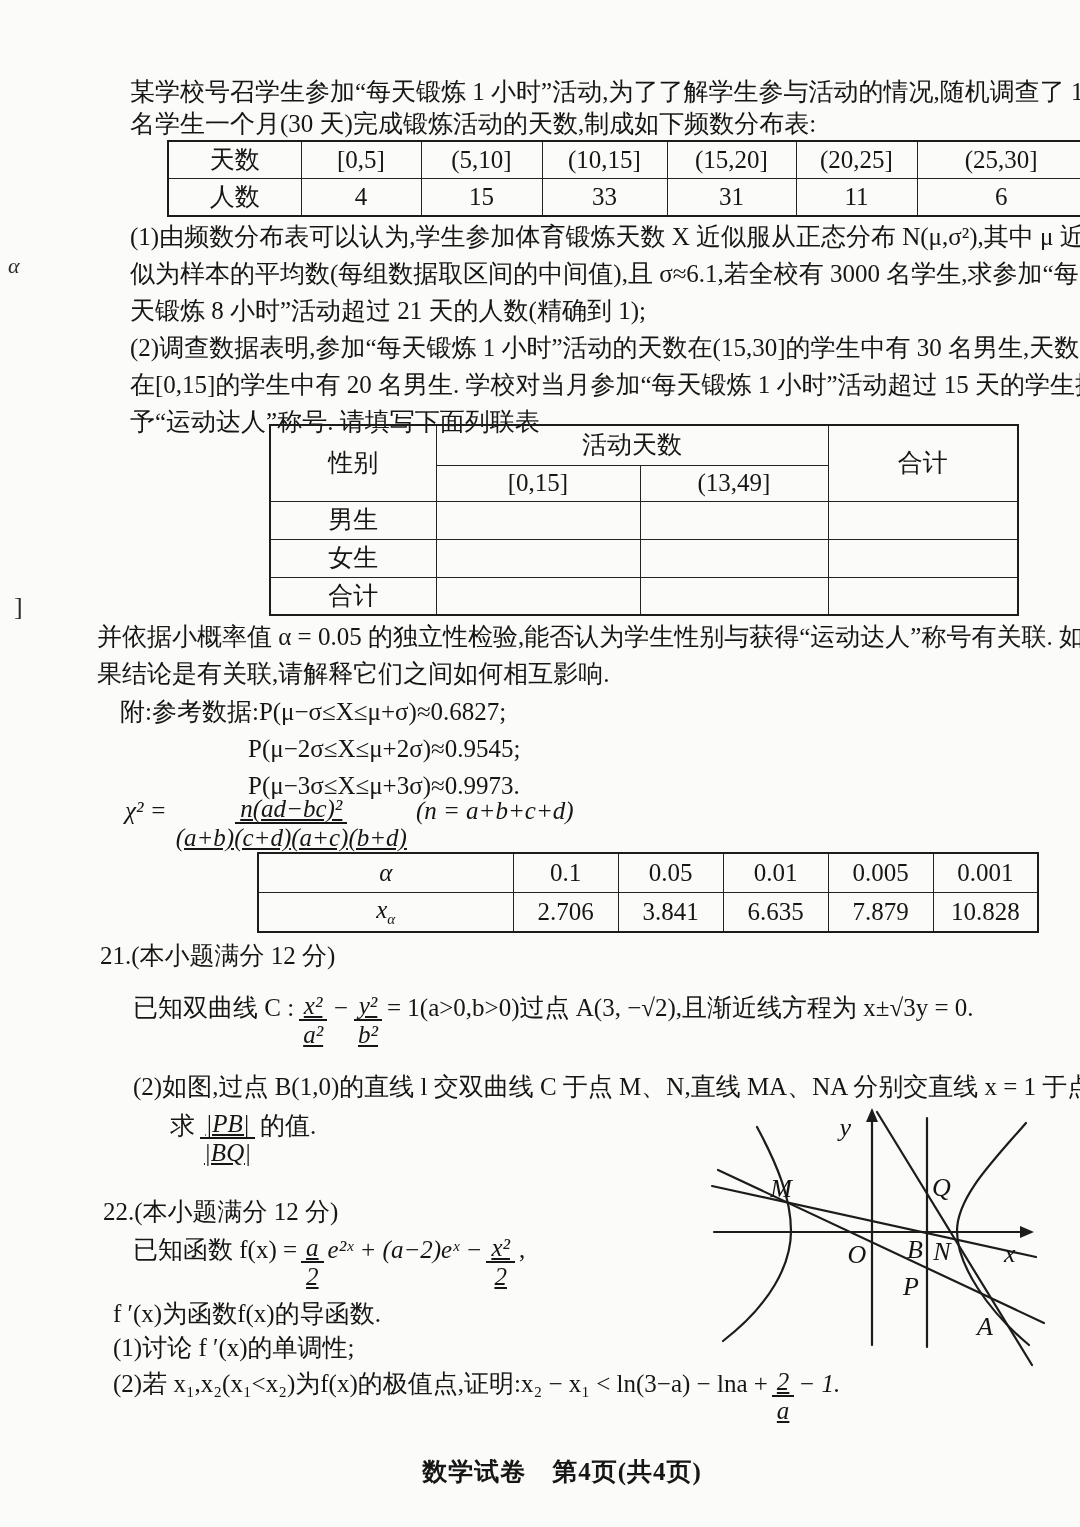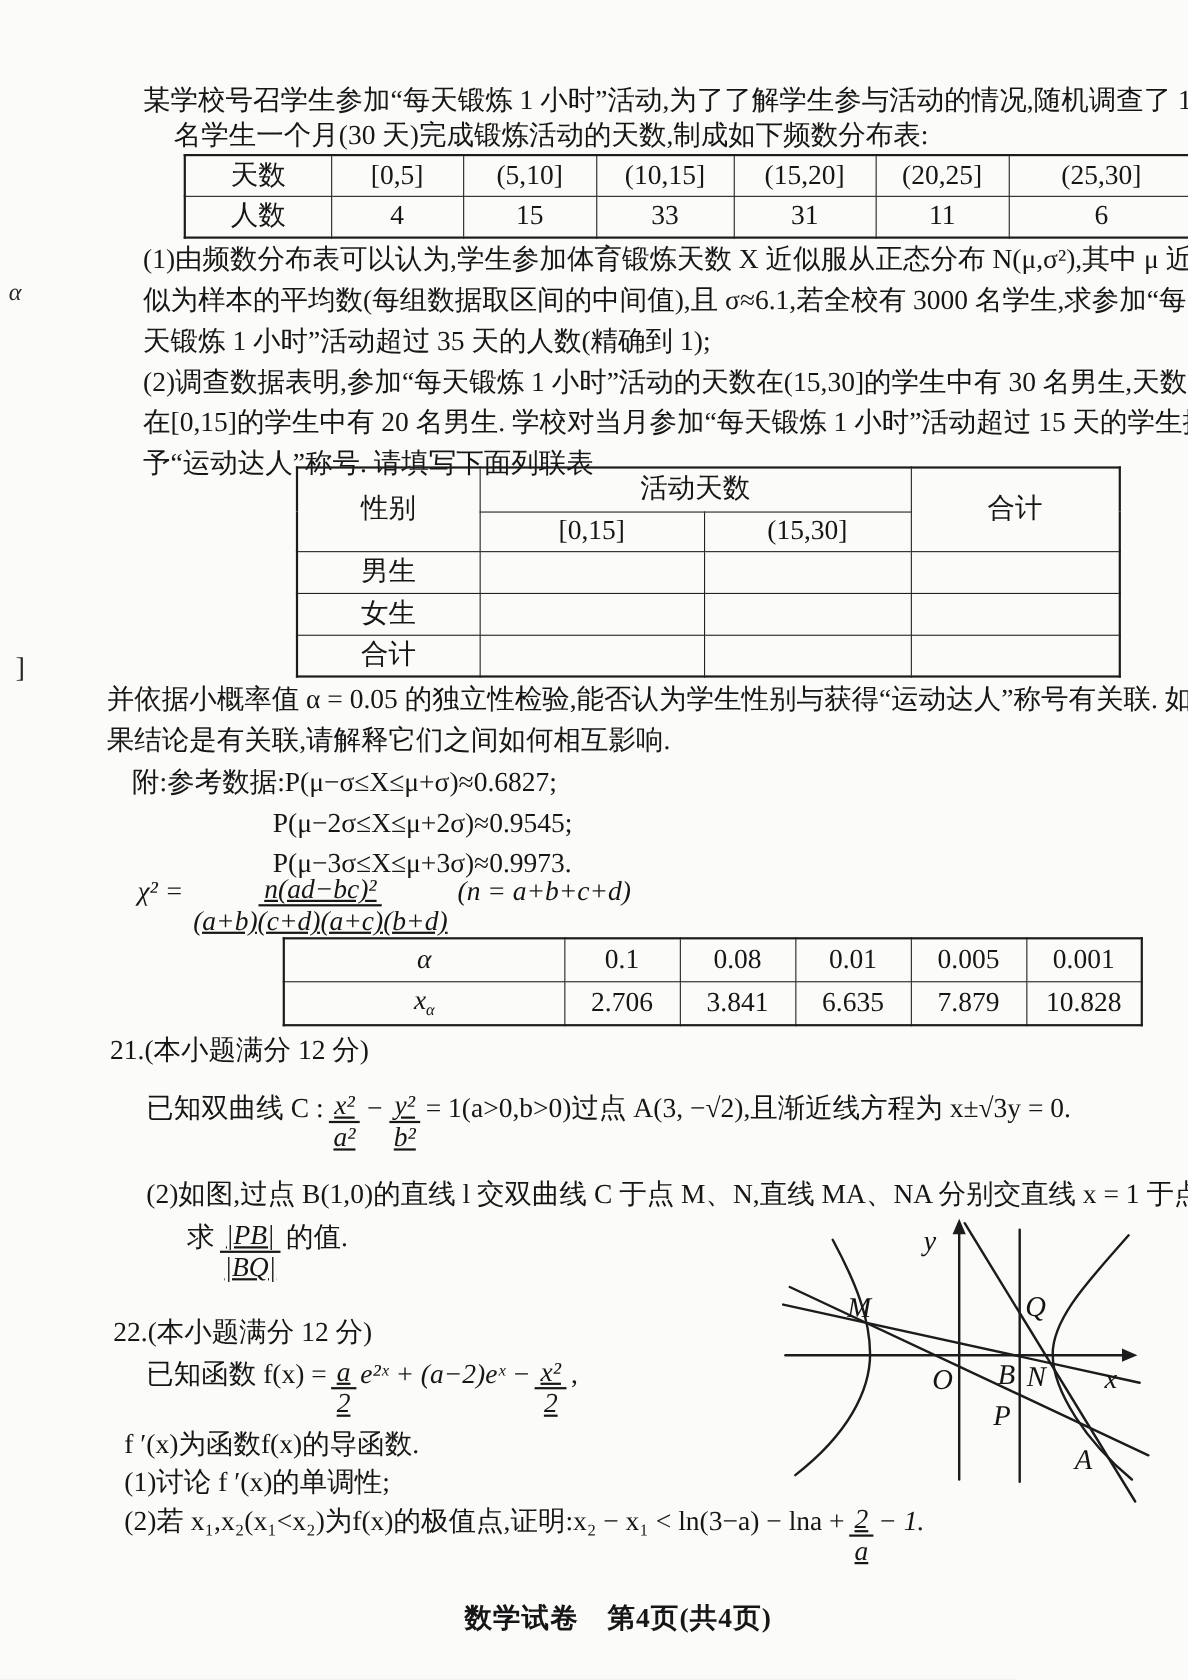--- a/index.html
+++ b/index.html
@@ -31,21 +31,21 @@
 </style>
 </head>
 <body>
 
 <div class="page">
 
   <div class="t stray math" style="left:8px;top:252px;font-size:22px;">α</div>
   <div class="t stray" style="left:14px;top:590px;font-size:26px;">]</div>
 
   <div class="t" style="left:130px;top:76px;">某学校号召学生参加“每天锻炼 1 小时”活动,为了了解学生参与活动的情况,随机调查了 100</div>
-  <div class="t" style="left:130px;top:108px;margin-left:28px;">名学生一个月(30 天)完成锻炼活动的天数,制成如下频数分布表:</div>
+  <div class="t" style="left:130px;top:108px;">名学生一个月(30 天)完成锻炼活动的天数,制成如下频数分布表:</div>
 
   <table class="freq-table tbl-outer">
     <colgroup>
         <col style="width:133px">
         <col style="width:120px">
         <col style="width:121px">
         <col style="width:125px">
         <col style="width:129px">
         <col style="width:121px">
         <col style="width:169px">
@@ -67,41 +67,41 @@
       <td>33</td>
       <td>31</td>
       <td>11</td>
       <td>6</td>
     </tr>
   </tbody>
     </table>
 
   <div class="t" style="left:130px;top:221px;">(1)由频数分布表可以认为,学生参加体育锻炼天数 X 近似服从正态分布 N(μ,σ²),其中 μ 近</div>
   <div class="t" style="left:130px;top:258px;">似为样本的平均数(每组数据取区间的中间值),且 σ≈6.1,若全校有 3000 名学生,求参加“每</div>
-  <div class="t" style="left:130px;top:295px;">天锻炼 1 小时”活动超过 35 天的人数(精确到 1);</div>
+  <div class="t" style="left:130px;top:295px;">天锻炼 8 小时”活动超过 21 天的人数(精确到 1);</div>
   <div class="t" style="left:130px;top:332px;">(2)调查数据表明,参加“每天锻炼 1 小时”活动的天数在(15,30]的学生中有 30 名男生,天数</div>
   <div class="t" style="left:130px;top:369px;">在[0,15]的学生中有 20 名男生. 学校对当月参加“每天锻炼 1 小时”活动超过 15 天的学生授</div>
   <div class="t" style="left:130px;top:406px;">予“运动达人”称号. 请填写下面列联表</div>
 
   <table class="ctable tbl-outer">
     <colgroup>
         <col style="width:166px">
         <col style="width:204px">
         <col style="width:188px">
         <col style="width:190px">
       </colgroup>
     <tbody>
         <tr style="height:40px;">
       <td rowspan="2">性别</td>
       <td colspan="2">活动天数</td>
       <td rowspan="2">合计</td>
     </tr>
     <tr style="height:36px;">
       <td>[0,15]</td>
-      <td>(15,30]</td>
+      <td>(13,49]</td>
     </tr>
     <tr style="height:38px;">
       <td>男生</td>
       <td></td>
       <td></td>
       <td></td>
     </tr>
     <tr style="height:38px;">
       <td>女生</td>
       <td></td>
@@ -138,21 +138,21 @@
         <col style="width:105px">
         <col style="width:105px">
         <col style="width:105px">
         <col style="width:105px">
         <col style="width:105px">
       </colgroup>
     <tbody>
         <tr>
       <td class="math">α</td>
       <td>0.1</td>
-      <td>0.08</td>
+      <td>0.05</td>
       <td>0.01</td>
       <td>0.005</td>
       <td>0.001</td>
     </tr>
     <tr>
       <td><i>x</i><sub class="math">α</sub></td>
       <td>2.706</td>
       <td>3.841</td>
       <td>6.635</td>
       <td>7.879</td>

